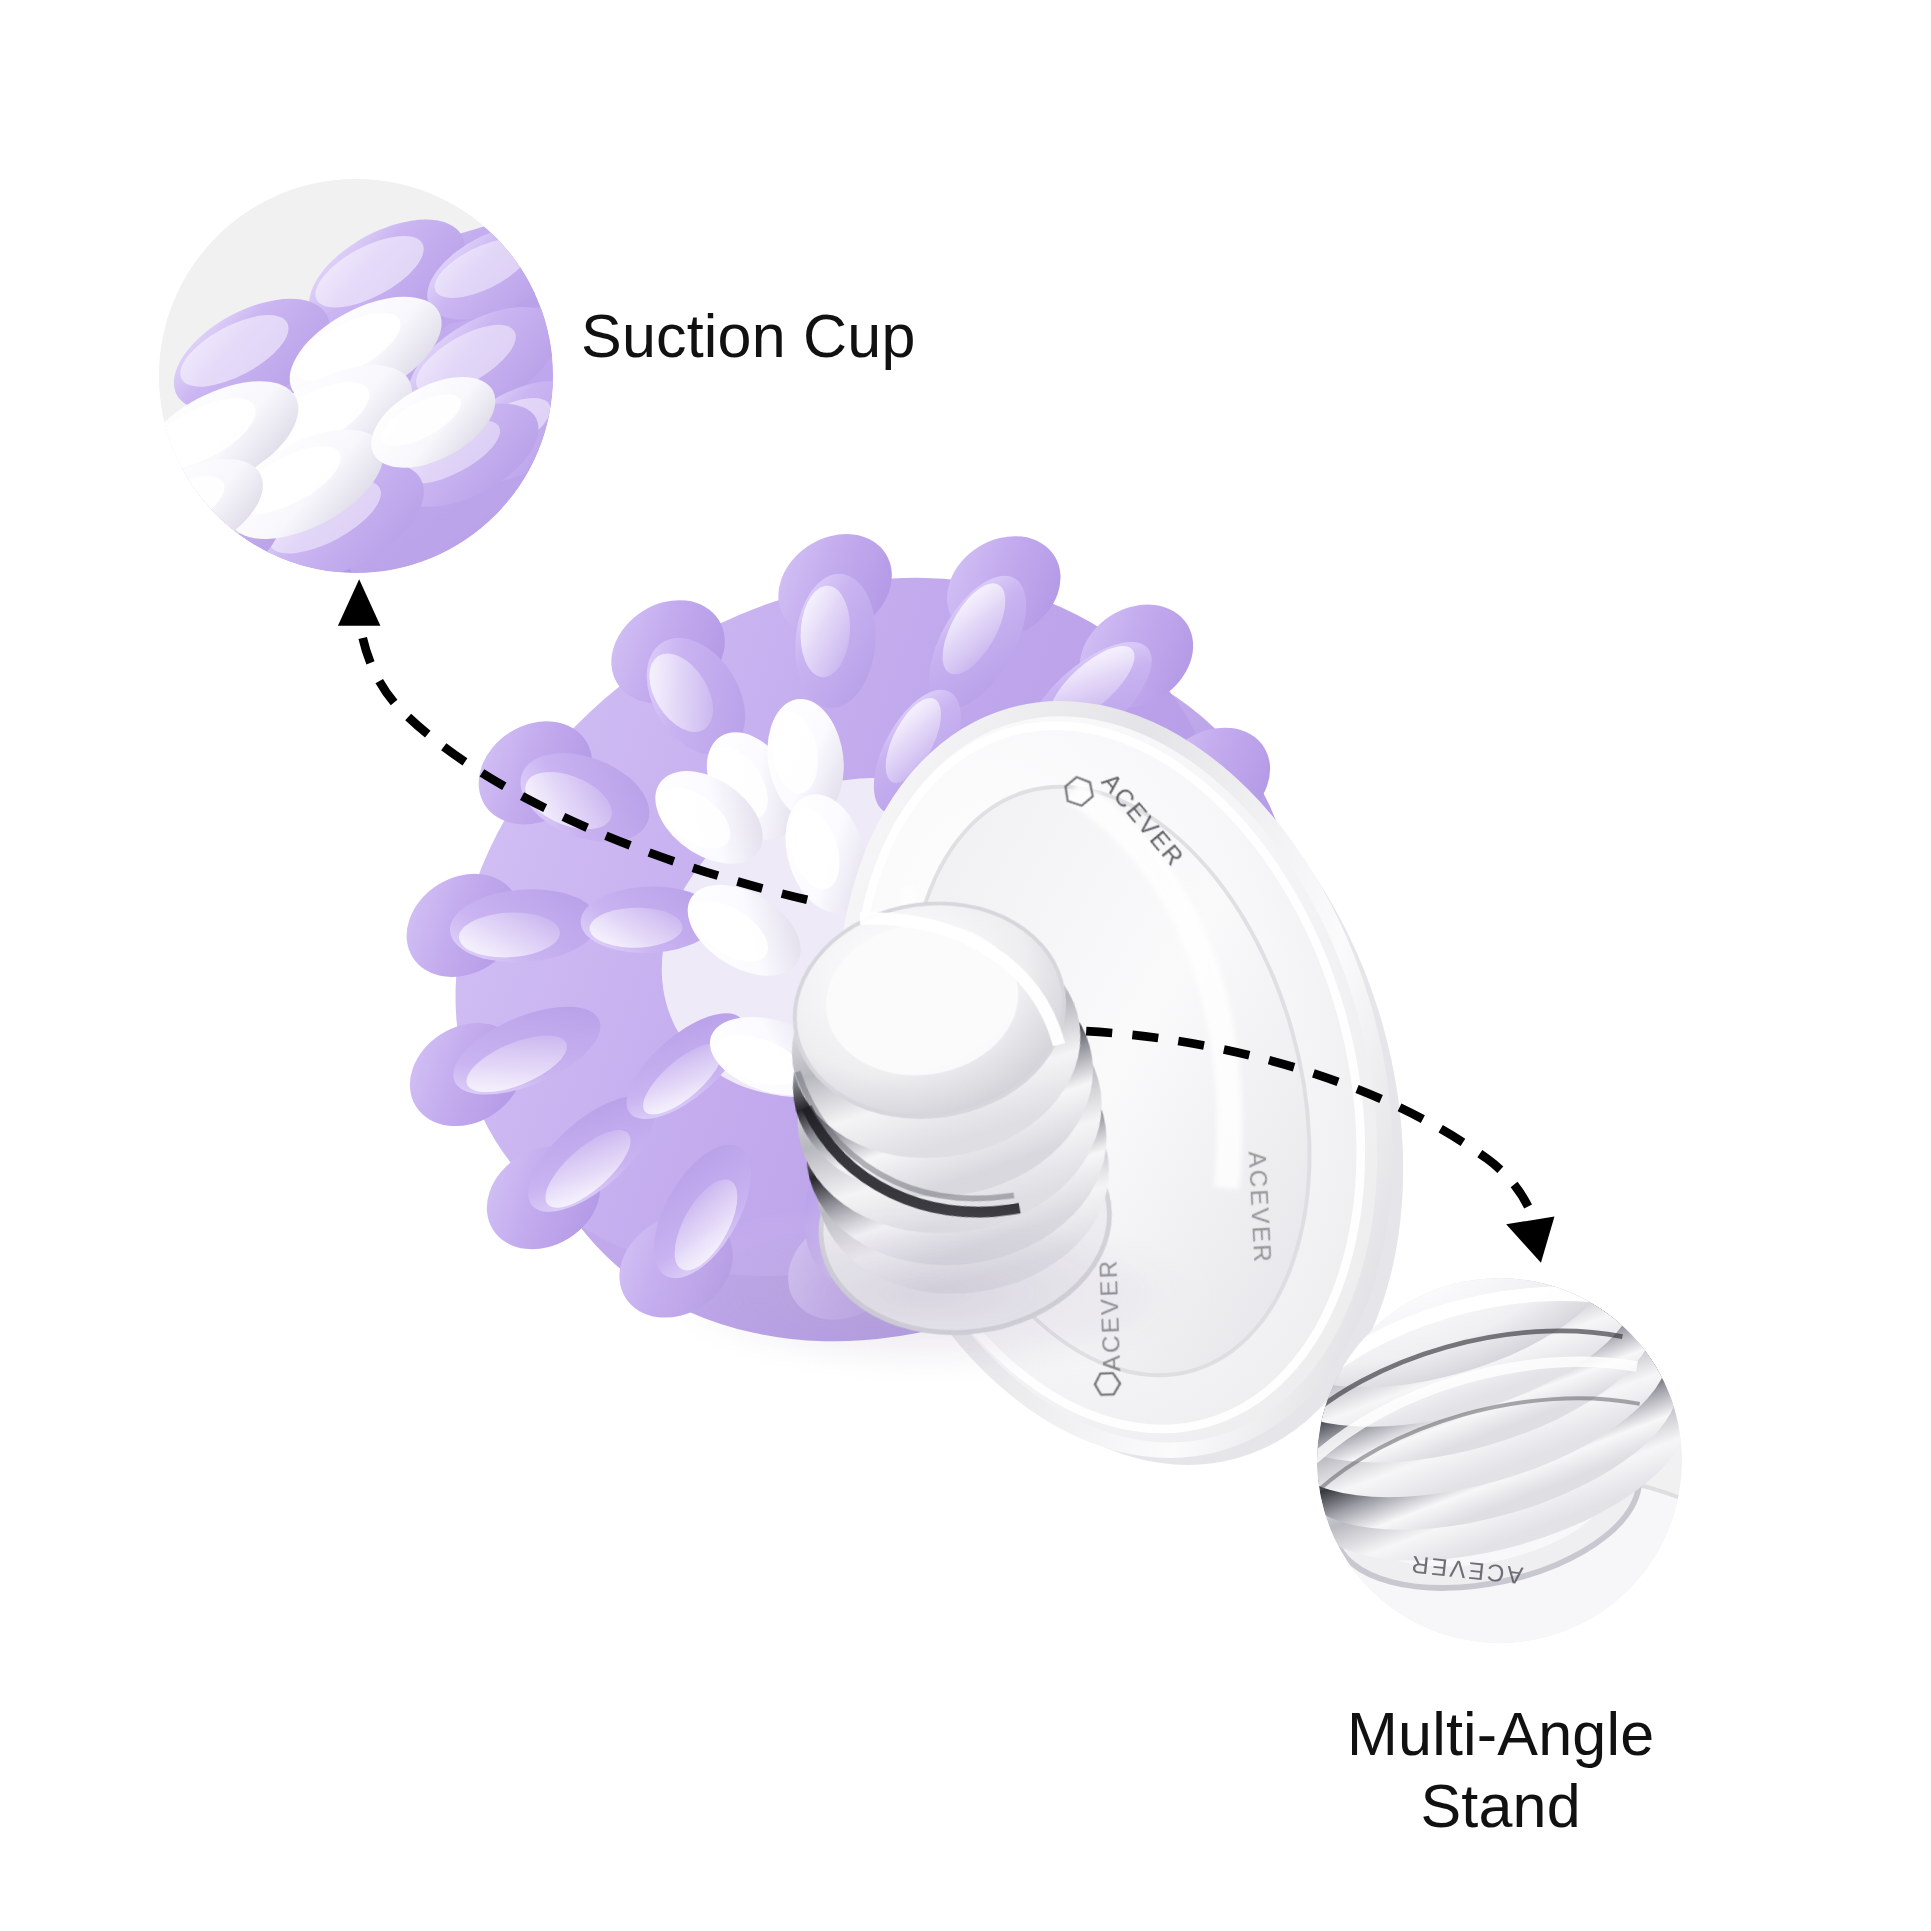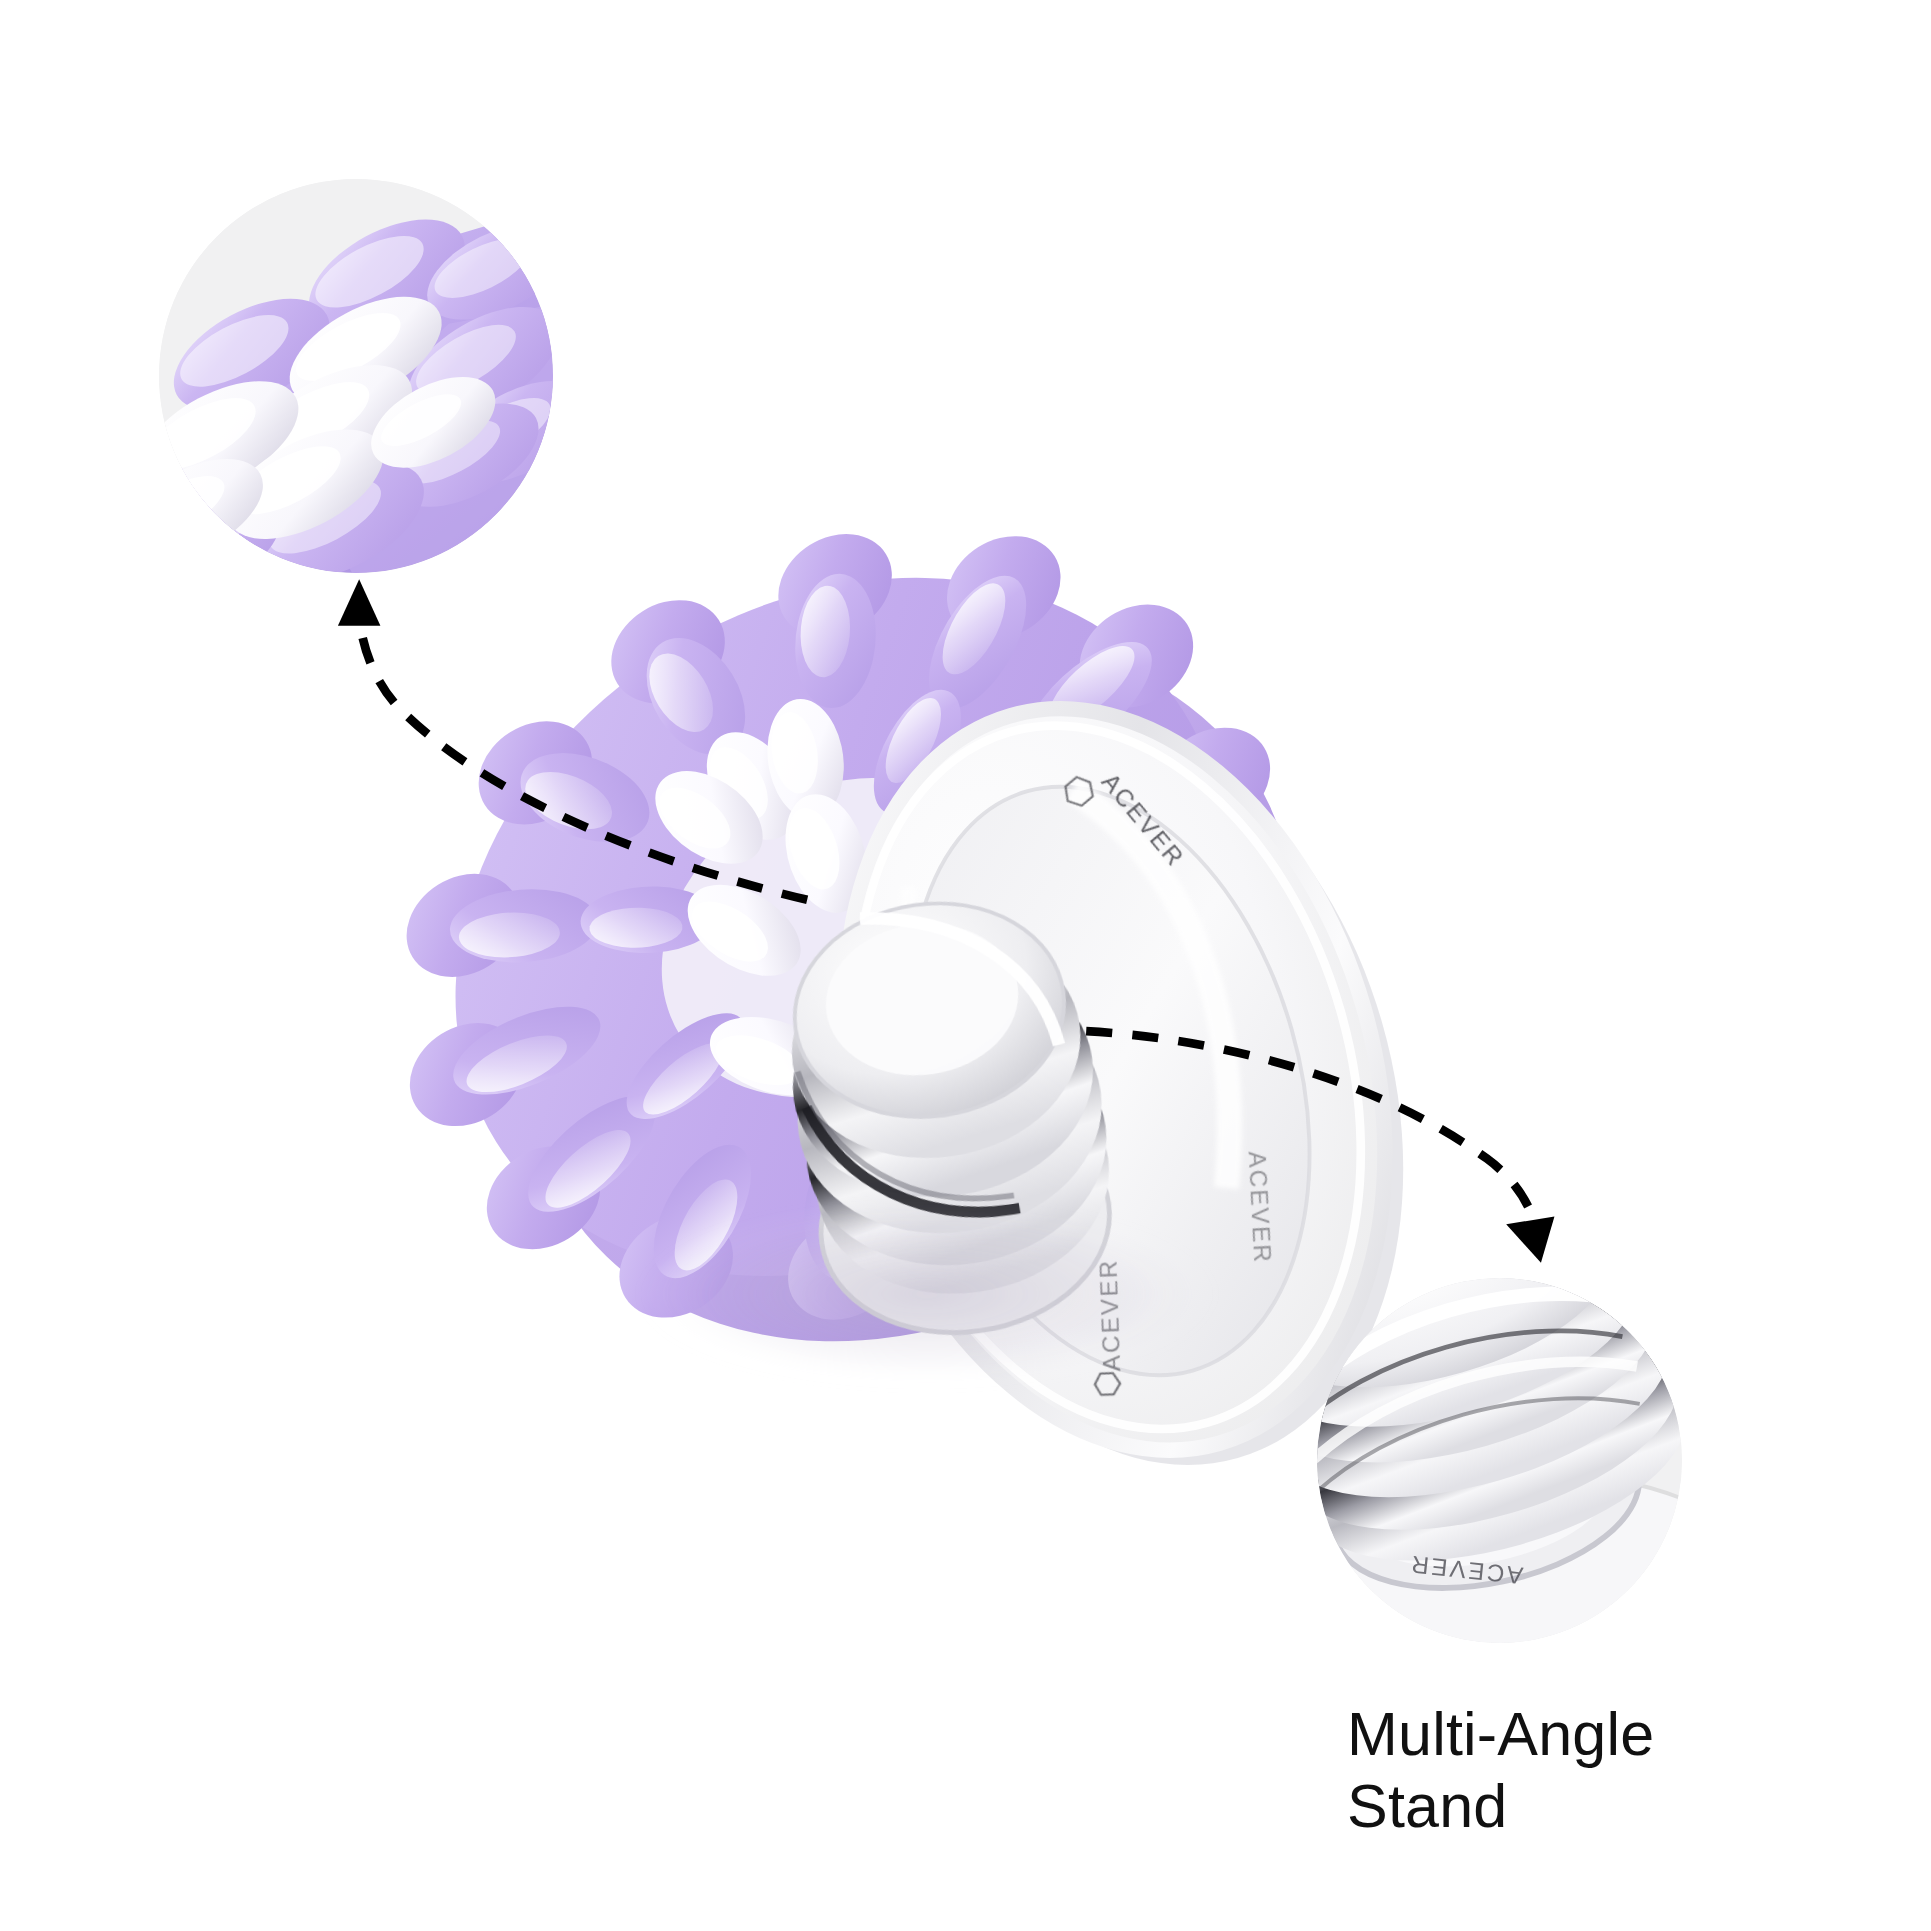--- a/index.html
+++ b/index.html
@@ -31,20 +31,21 @@
   }
   #label-suction {
     left: 581px;
     top: 301px;
     font-size: 61px;
   }
   #label-stand {
     left: 1347px;
     top: 1699px;
     font-size: 61px;
+    text-align: center;
   }
 
   
   .detail-bubble {
     position: absolute;
     border-radius: 50%;
     overflow: hidden;
     background: #f1f1f2;
   }
   #bubble-suction {
@@ -537,20 +538,21 @@
       <path d="M 836,932 C 700,900 520,836 420,740 C 388,710 376,672 372,640" stroke="#000000" stroke-width="9" fill="none" stroke-dasharray="27 21" stroke-linecap="butt"></path>
       <polygon points="372,600 394,648 350,648" fill="#000000"></polygon>
     </g>
 
     <g>
       <path d="M 1125,1068 C 1270,1076 1430,1120 1540,1200 C 1570,1222 1584,1248 1590,1268" stroke="#000000" stroke-width="9" fill="none" stroke-dasharray="27 21" stroke-linecap="butt"></path>
       <polygon points="1596,1308 1560,1268 1610,1260" fill="#000000"></polygon>
     </g>
   </svg>
 
+  <div class="callout-label" id="label-suction">Suction Cup</div>
 
   <div class="callout-label" id="label-stand">Multi-Angle
 Stand</div>
 
   <span class="sr-text">ACEVER</span>
 
 </div>
 
 
 </body></html>

